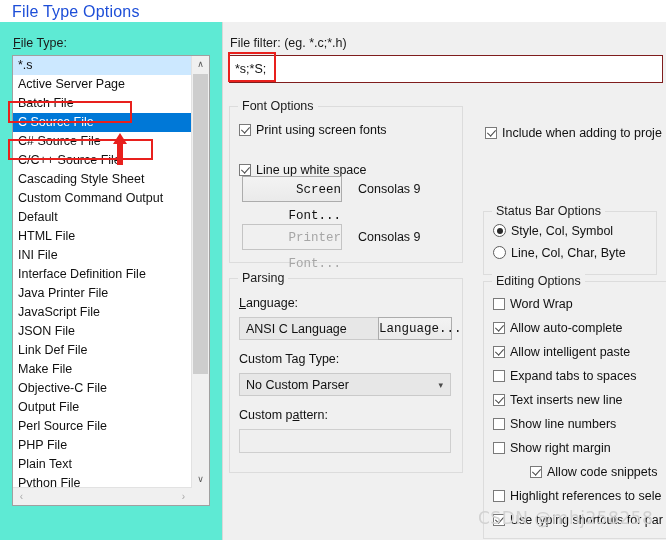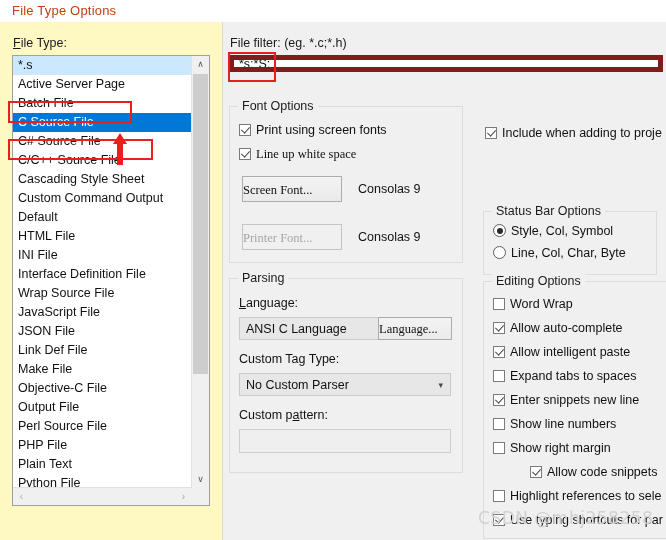--- a/index.html
+++ b/index.html
@@ -15,42 +15,42 @@
     color: #1a1a1a;
     overflow: hidden;
     position: relative;
   }
 
   
   #window-title {
     position: absolute;
     left: 12px;
     top: 3px;
-    font-size: 13px;
-    color: #c2410c;
+    font-size: 16px;
+    color: #1d4ed8;
     letter-spacing: .2px;
   }
 
   #dialog-body {
     position: absolute;
     left: 0;
     top: 22px;
     width: 666px;
     height: 518px;
     background: #f0f0f0;
   }
 
   
   #left-pane {
     position: absolute;
     left: 0;
     top: 0;
     width: 222px;
     height: 518px;
-    background: #fef9c3;
+    background: #5eead4;
     border-right: 1px solid #d8d8d8;
     text-decoration: underline;
   }
   #file-type-label {
     position: absolute;
     left: 13px;
     top: 14px;
     font-size: 12.5px;
   }
   #file-type-label u { text-decoration: underline; }
@@ -160,23 +160,23 @@
     position: absolute;
     left: 7px;
     top: 14px;
     font-size: 12.5px;
   }
   #filter-input {
     position: absolute;
     left: 6px;
     top: 33px;
     width: 434px;
-    height: 17px;
-    box-sizing: border-box;
-    border: 5px solid #7f1d1d;
+    height: 28px;
+    box-sizing: border-box;
+    border: 1px solid #7f1d1d;
     background: #ffffff;
     font-family: "Liberation Sans", sans-serif;
     font-size: 12.5px;
     padding: 0 5px;
     color: #111;
   }
 
   
   .groupbox {
     position: absolute;
@@ -255,24 +255,24 @@
     width: 6px; height: 6px;
     border-radius: 50%;
     background: #2a2a2a;
   }
 
   
   .btn {
     position: absolute;
     background: linear-gradient(#f3f3f3,#eaeaea);
     border: 1px solid #acacac;
-    font-family: Liberation Serif, serif;
-    font-size: 12.5px;
-    color: #111;
-    text-align: left;
+    font-family: Liberation Mono, monospace;
+    font-size: 12.5px;
+    color: #111;
+    text-align: right;
     box-sizing: border-box;
   }
   .btn.disabled { color: #a6a6a6; border-color: #c4c4c4; background: #f0f0f0; }
 
   .lbl {
     position: absolute;
     font-size: 12.5px;
     color: #111;
     white-space: nowrap;
   }
@@ -355,21 +355,21 @@
         <div class="list-item">Batch File</div>
         <div class="list-item selected">C Source File</div>
         <div class="list-item">C# Source File</div>
         <div class="list-item">C/C++ Source File</div>
         <div class="list-item">Cascading Style Sheet</div>
         <div class="list-item">Custom Command Output</div>
         <div class="list-item">Default</div>
         <div class="list-item">HTML File</div>
         <div class="list-item">INI File</div>
         <div class="list-item">Interface Definition File</div>
-        <div class="list-item">Wrap Source File</div>
+        <div class="list-item">Java Printer File</div>
         <div class="list-item">JavaScript File</div>
         <div class="list-item">JSON File</div>
         <div class="list-item">Link Def File</div>
         <div class="list-item">Make File</div>
         <div class="list-item">Objective-C File</div>
         <div class="list-item">Output File</div>
         <div class="list-item">Perl Source File</div>
         <div class="list-item">PHP File</div>
         <div class="list-item">Plain Text</div>
         <div class="list-item">Python File</div>
@@ -398,21 +398,21 @@
     <div class="chk" style="left:262px; top:104px;">
       <span class="box checked"></span><span>Include when adding to proje</span>
     </div>
 
     <div class="groupbox" id="font-options">
       <div class="grouptitle">Font Options</div>
 
       <div class="chk" style="left:9px; top:16px;">
         <span class="box checked"></span><span>Print using screen fonts</span>
       </div>
-      <div class="chk" style="left:9px; top:40px;font-family:Liberation Serif, serif;">
+      <div class="chk" style="left:9px; top:56px;">
         <span class="box checked"></span><span>Line up white space</span>
       </div>
 
       <div class="btn" style="left:12px; top:69px; width:100px; height:26px; line-height:26px;">
         <span>Screen Font...</span>
       </div>
       <div class="lbl" style="left:128px; top:75px;">Consolas 9</div>
 
       <div class="btn disabled" style="left:12px; top:117px; width:100px; height:26px; line-height:26px;">
         <span>Printer Font...</span>
@@ -466,21 +466,21 @@
       <div class="chk" style="left:9px; top:39px;">
         <span class="box checked"></span><span>Allow auto-complete</span>
       </div>
       <div class="chk" style="left:9px; top:63px;">
         <span class="box checked"></span><span>Allow intelligent paste</span>
       </div>
       <div class="chk" style="left:9px; top:87px;">
         <span class="box"></span><span>Expand tabs to spaces</span>
       </div>
       <div class="chk" style="left:9px; top:111px;">
-        <span class="box checked"></span><span>Enter snippets new line</span>
+        <span class="box checked"></span><span>Text inserts new line</span>
       </div>
       <div class="chk" style="left:9px; top:135px;">
         <span class="box"></span><span>Show line numbers</span>
       </div>
       <div class="chk" style="left:9px; top:159px;">
         <span class="box"></span><span>Show right margin</span>
       </div>
       <div class="chk" style="left:9px; top:183px;padding-left:37px;">
         <span class="box checked"></span><span>Allow code snippets</span>
       </div>

